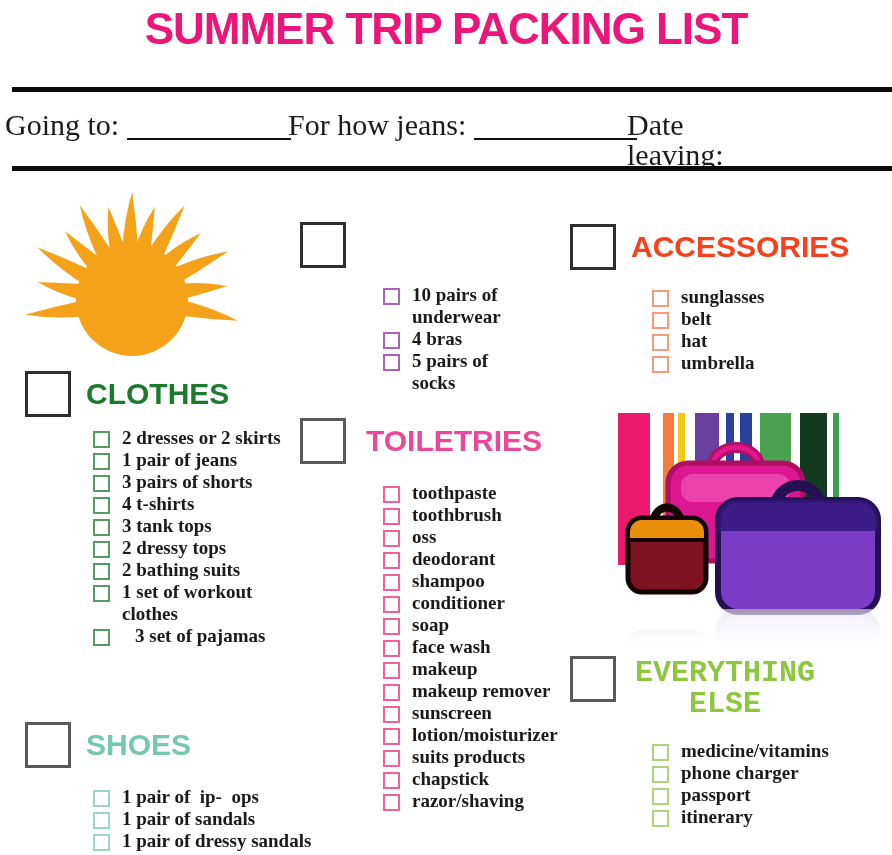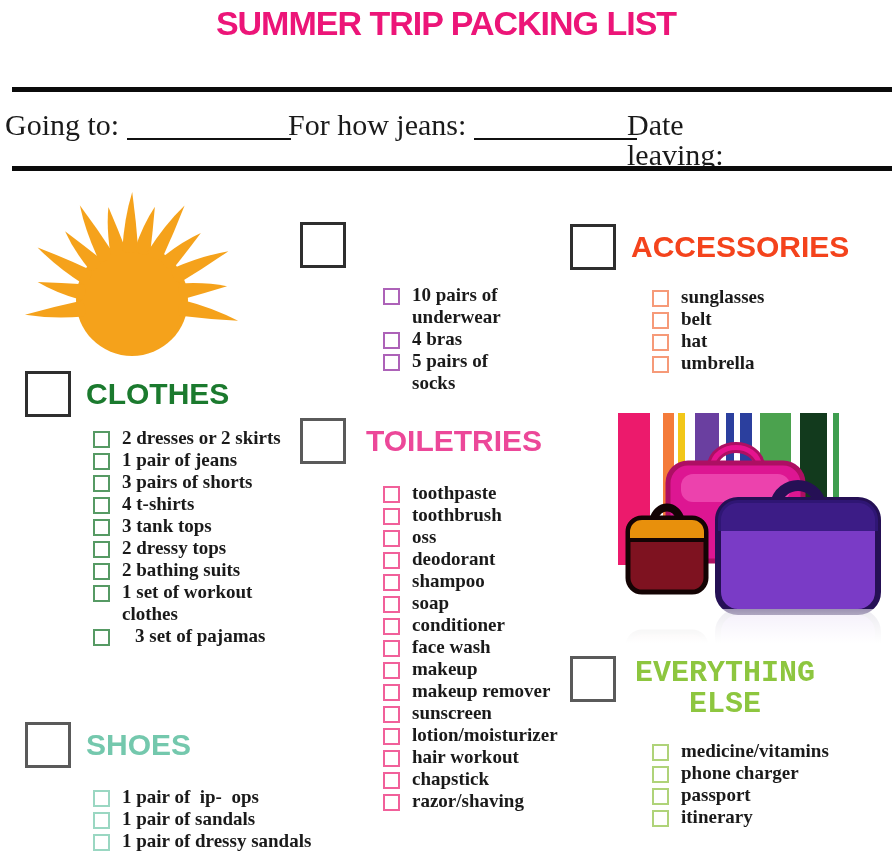--- a/index.html
+++ b/index.html
@@ -1,21 +1,21 @@
 <!DOCTYPE html>
 <html><head>
 <meta charset="utf-8">
 <style>
   html,body{margin:0;padding:0;background:#fff;}
   #page{position:relative;width:892px;height:855px;background:#fff;overflow:hidden;
         font-family:"Liberation Serif", serif;color:#1a1a1a;}
 
   
   .doc-title{position:absolute;left:0;right:0;top:4px;text-align:center;
-    font-family:"Liberation Sans", sans-serif;font-weight:bold;font-size:34px;
+    font-family:"Liberation Sans", sans-serif;font-weight:bold;font-size:44px;
     letter-spacing:-1px;color:#EC1578;white-space:nowrap;}
   .rule{position:absolute;height:5px;background:#0b0b0b;}
   .rule-top{top:87px;left:12px;right:0;}
   .rule-mid{top:166px;left:12px;right:0;}
   .fieldrow{position:absolute;top:110px;display:flex;align-items:flex-end;}
   .field-label{font-weight:normal;font-size:30px;line-height:30px;}
   .field-line{display:inline-block;height:28px;border-bottom:2px solid #111;margin-left:8px;}
   .f1{left:5px;}  .f1 .field-line{width:164px;}
   .f2{left:288px;}.f2 .field-line{width:163px;}
   .f3{left:627px;}.f3 .field-line{width:116px;}
@@ -249,49 +249,49 @@
       <div class="item">
           <span class="cb"></span>
           <span class="item-label">deodorant</span>
         </div>
       <div class="item">
           <span class="cb"></span>
           <span class="item-label">shampoo</span>
         </div>
       <div class="item">
           <span class="cb"></span>
+          <span class="item-label">conditioner</span>
+        </div>
+      <div class="item">
+          <span class="cb"></span>
           <span class="item-label">soap</span>
         </div>
       <div class="item">
           <span class="cb"></span>
-          <span class="item-label">conditioner</span>
-        </div>
-      <div class="item">
-          <span class="cb"></span>
           <span class="item-label">face wash</span>
         </div>
       <div class="item">
           <span class="cb"></span>
           <span class="item-label">makeup</span>
         </div>
       <div class="item">
           <span class="cb"></span>
           <span class="item-label">makeup remover</span>
         </div>
       <div class="item">
           <span class="cb"></span>
           <span class="item-label">sunscreen</span>
         </div>
       <div class="item">
           <span class="cb"></span>
           <span class="item-label">lotion/moisturizer</span>
         </div>
       <div class="item">
           <span class="cb"></span>
-          <span class="item-label">hair workout</span>
+          <span class="item-label">suits products</span>
         </div>
       <div class="item">
           <span class="cb"></span>
           <span class="item-label">chapstick</span>
         </div>
       <div class="item">
           <span class="cb"></span>
           <span class="item-label">razor/shaving</span>
         </div>
     </div>

